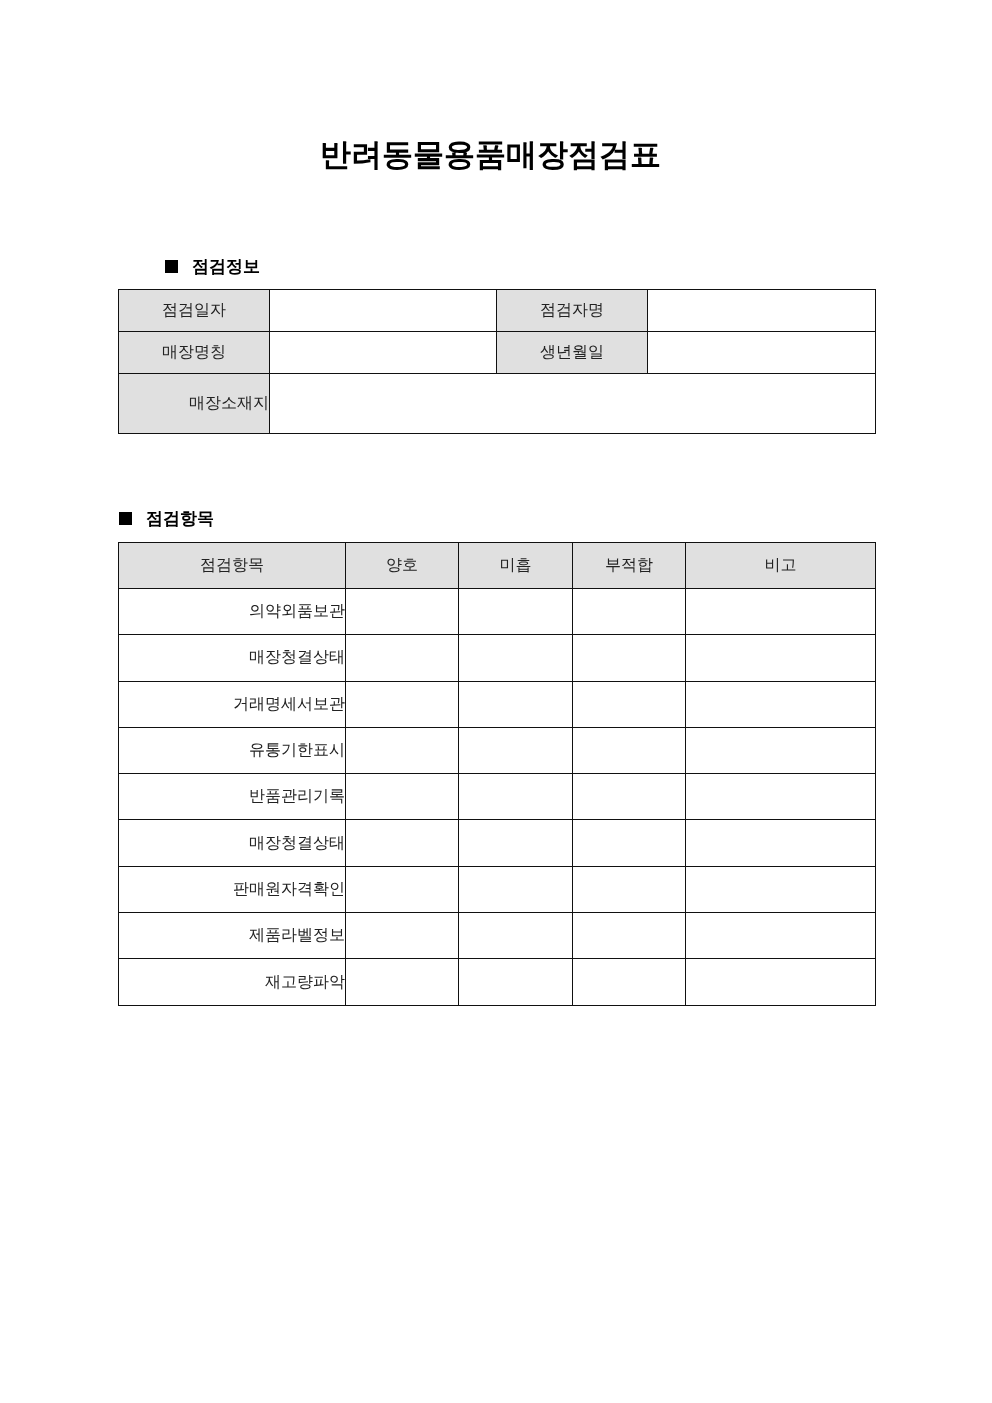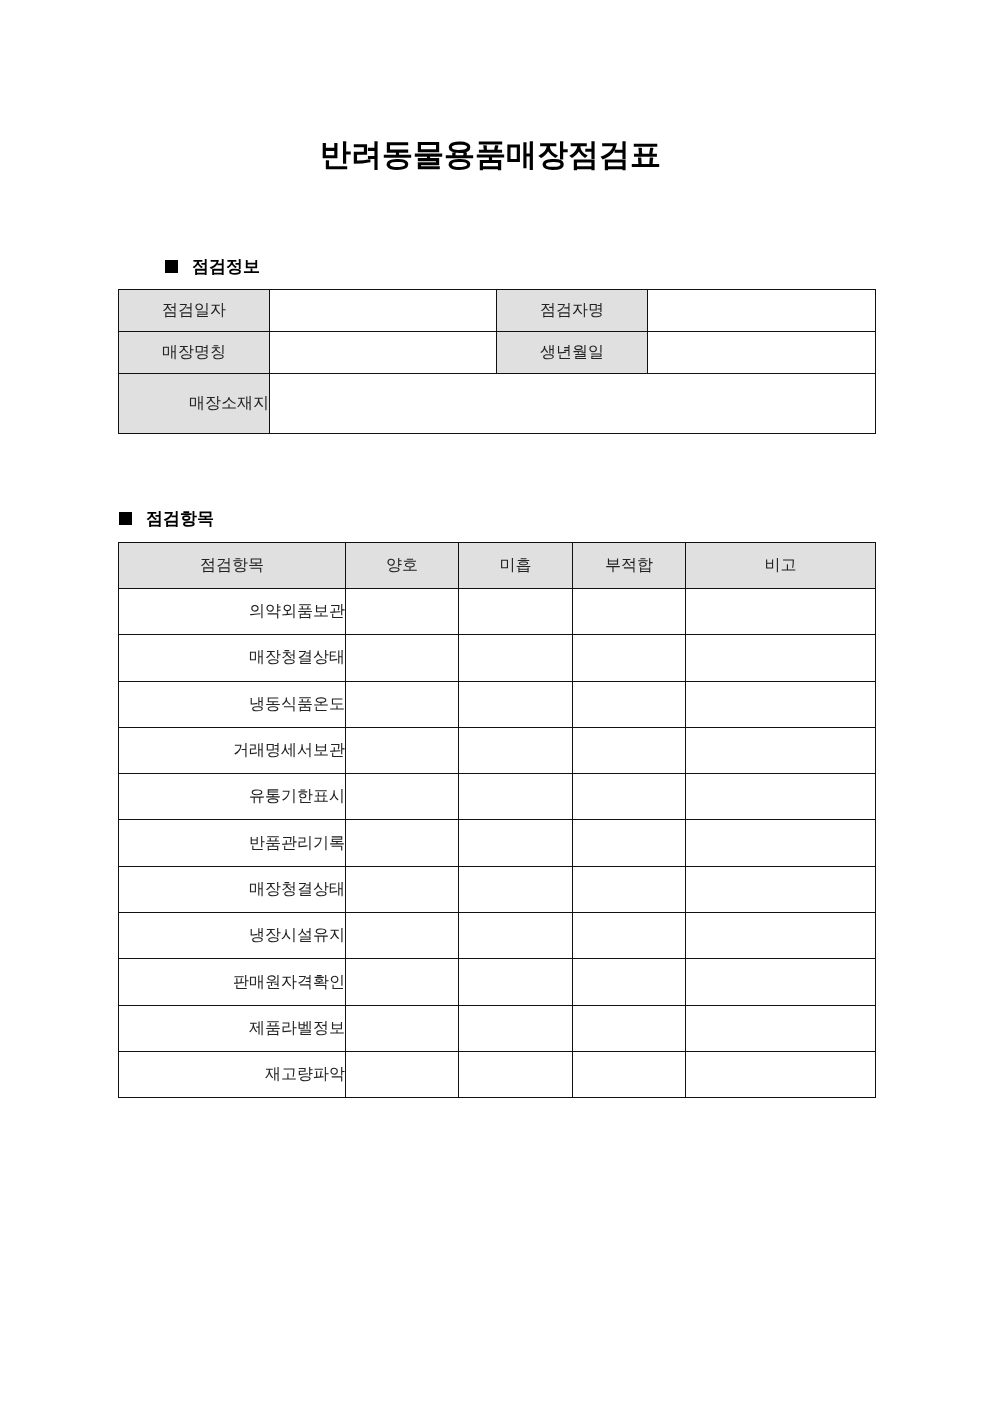--- a/index.html
+++ b/index.html
@@ -153,27 +153,20 @@
       <td></td>
     </tr>
     <tr>
       <td class="item-name">매장청결상태</td>
       <td></td>
       <td></td>
       <td></td>
       <td></td>
     </tr>
     <tr>
-      <td class="item-name">냉동식품온도</td>
-      <td></td>
-      <td></td>
-      <td></td>
-      <td></td>
-    </tr>
-    <tr>
       <td class="item-name">거래명세서보관</td>
       <td></td>
       <td></td>
       <td></td>
       <td></td>
     </tr>
     <tr>
       <td class="item-name">유통기한표시</td>
       <td></td>
       <td></td>
@@ -182,27 +175,20 @@
     </tr>
     <tr>
       <td class="item-name">반품관리기록</td>
       <td></td>
       <td></td>
       <td></td>
       <td></td>
     </tr>
     <tr>
       <td class="item-name">매장청결상태</td>
-      <td></td>
-      <td></td>
-      <td></td>
-      <td></td>
-    </tr>
-    <tr>
-      <td class="item-name">냉장시설유지</td>
       <td></td>
       <td></td>
       <td></td>
       <td></td>
     </tr>
     <tr>
       <td class="item-name">판매원자격확인</td>
       <td></td>
       <td></td>
       <td></td>

